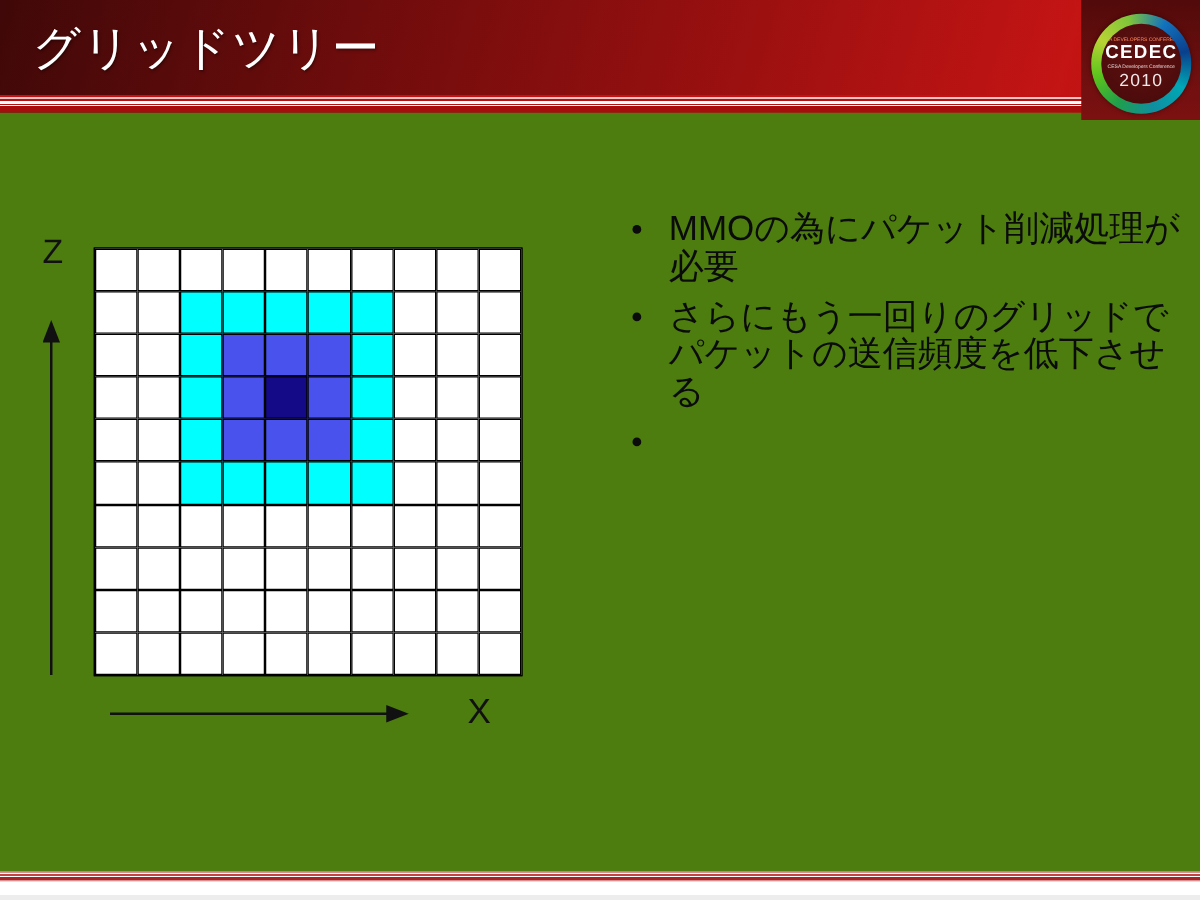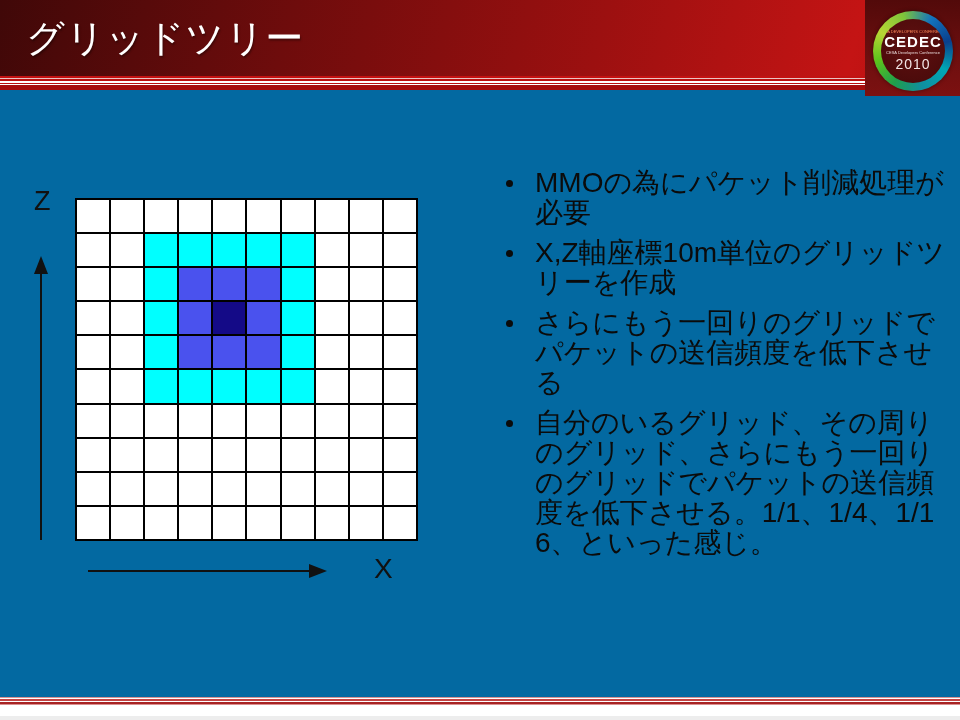--- a/index.html
+++ b/index.html
@@ -1,19 +1,19 @@
 <!DOCTYPE html>
 <html><head>
 <meta charset="utf-8">
 <style>
   * { margin:0; padding:0; box-sizing:border-box; }
   html,body { width:960px; height:720px; }
   body { font-family:"Liberation Sans", sans-serif; }
 
-  .slide { position:relative; width:960px; height:720px; background:#0369a1; overflow:hidden; }
+  .slide { position:relative; width:960px; height:720px; background:#4d7c0f; overflow:hidden; }
 
   
   .header {
     position:absolute; top:0; left:0; width:960px; height:90px;
     background:linear-gradient(105deg, #400808 0%, #6e0c0c 30%, #9c1010 62%, #c41414 88%, #b01010 100%);
   }
   .header-stripes {
     position:absolute; top:76px; left:0; width:866px; height:14px;
     background:linear-gradient(to bottom,
       #c21212 0px 2px,
@@ -228,21 +228,20 @@
       <div class="cell" style="background: rgb(255, 255, 255);"></div>
       <div class="cell" style="background: rgb(255, 255, 255);"></div>
       <div class="cell" style="background: rgb(255, 255, 255);"></div>
       <div class="cell" style="background: rgb(255, 255, 255);"></div>
       <div class="cell" style="background: rgb(255, 255, 255);"></div>
       <div class="cell" style="background: rgb(255, 255, 255);"></div>
     </div>
 
   <ul class="bullets">
       <li class="bullet-item"><span class="bullet-dot"></span><span>MMOの為にパケット削減処理が必要</span></li>
-      <li class="bullet-item"><span class="bullet-dot"></span><span>X,Z軸座標10m単位のグリッドツリーを作成</span></li>
       <li class="bullet-item"><span class="bullet-dot"></span><span>さらにもう一回りのグリッドでパケットの送信頻度を低下させる</span></li>
-      <li class="bullet-item"><span class="bullet-dot"></span><span>自分のいるグリッド、その周りのグリッド、さらにもう一回りのグリッドでパケットの送信頻度を低下させる。1/1、1/4、1/16、といった感じ。</span></li>
+      <li class="bullet-item"><span class="bullet-dot"></span></li>
     </ul>
 
   <div class="footer-stripes"></div>
   <div class="footer-bottom"></div>
 
 </div>
 
 </body></html>

